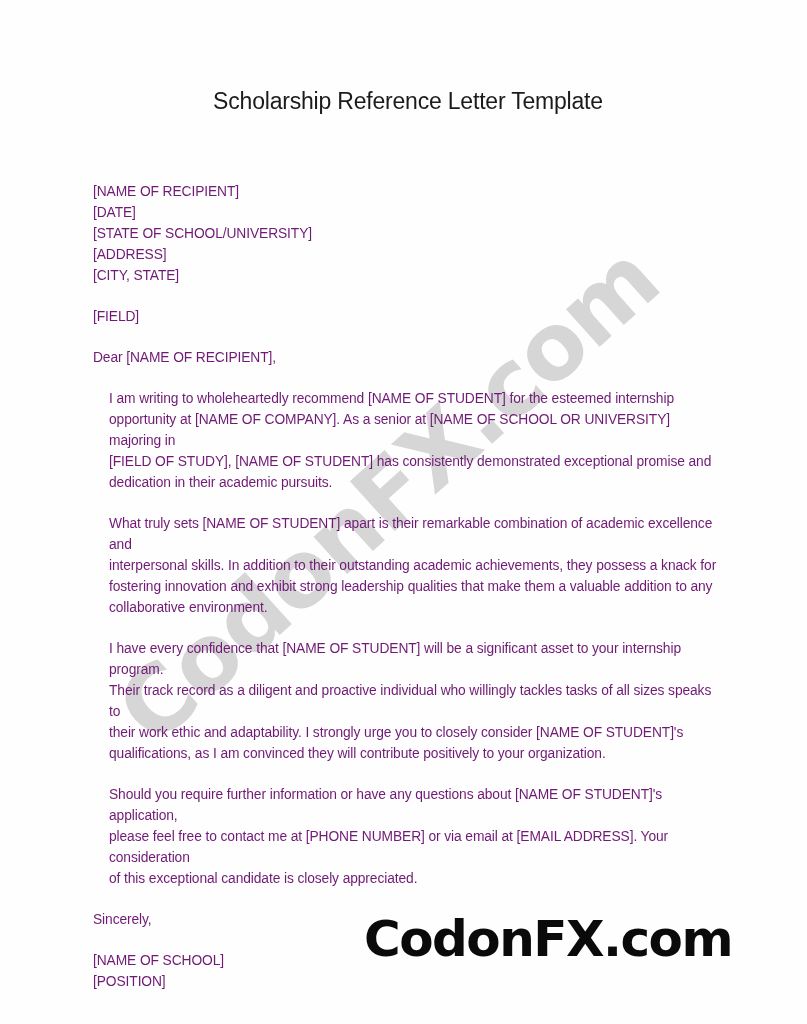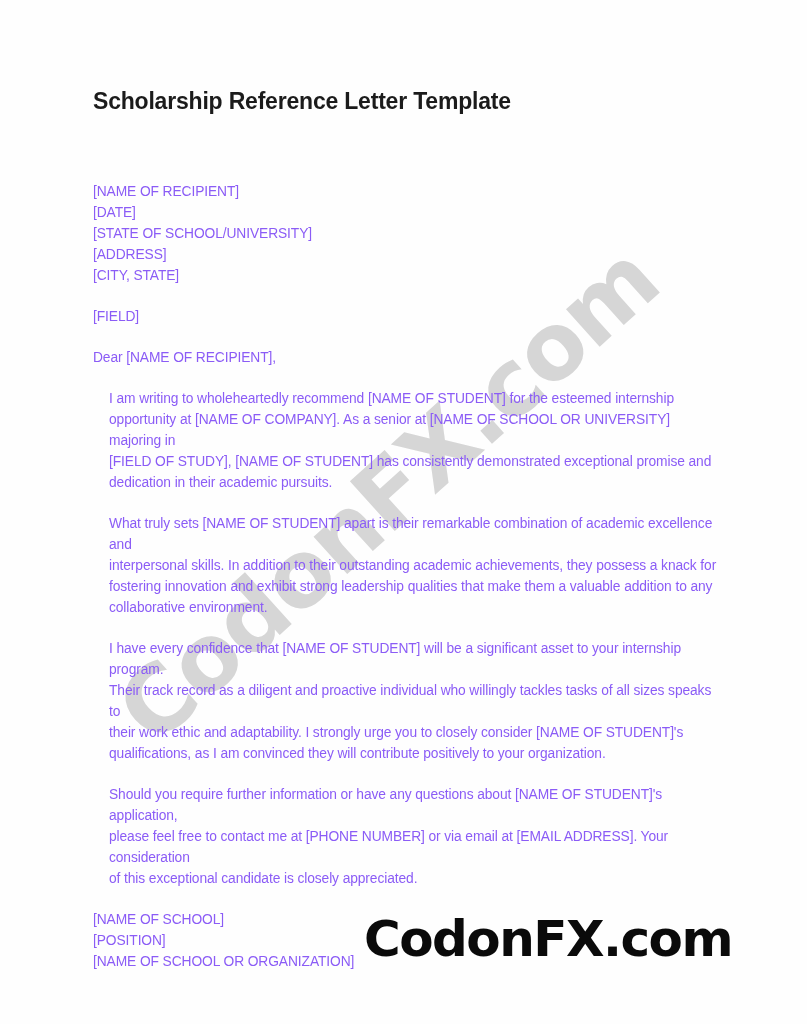--- a/index.html
+++ b/index.html
@@ -20,32 +20,33 @@
     font-weight: bold;
     font-size: 92px;
     letter-spacing: -2px;
     color: #d6d6d6;
     white-space: nowrap;
     z-index: 0;
     user-select: none;
   }
   .doc-title {
     position: absolute; top: 88px; left: 93px; width: 630px;
-    font-weight: bold;
+    text-align: center;
+    font-weight: normal;
     font-size: 23px;
     color: #1b1b1b;
     z-index: 1;
     letter-spacing: -0.2px;
   }
   .letter {
     position: absolute; top: 181px; left: 93px; width: 632px;
     z-index: 1;
     font-size: 13.8px;
     line-height: 21px;
-    color: #8b5cf6;
+    color: #701a75;
     letter-spacing: -0.1px;
   }
   .block { margin: 0 0 20px 0; }
   .para { white-space: pre-line; margin: 0 0 20px 16px; }
   .line { line-height: 21px; }
   .footer-logo {
     position: absolute; top: 910px; left: 548px;
     transform: translateX(-50%);
     font-family: "DejaVu Sans", sans-serif;
     font-weight: bold;
@@ -88,24 +89,24 @@
 fostering innovation and exhibit strong leadership qualities that make them a valuable addition to any
 collaborative environment.</div>
     <div class="para">I have every confidence that [NAME OF STUDENT] will be a significant asset to your internship program.
 Their track record as a diligent and proactive individual who willingly tackles tasks of all sizes speaks to
 their work ethic and adaptability. I strongly urge you to closely consider [NAME OF STUDENT]'s
 qualifications, as I am convinced they will contribute positively to your organization.</div>
     <div class="para">Should you require further information or have any questions about [NAME OF STUDENT]'s application,
 please feel free to contact me at [PHONE NUMBER] or via email at [EMAIL ADDRESS]. Your consideration
 of this exceptional candidate is closely appreciated.</div>
 
+    <div class="block">Sincerely,</div>
 
     <div class="block">
       <div class="line">[NAME OF SCHOOL]</div>
       <div class="line">[POSITION]</div>
-      <div class="line">[NAME OF SCHOOL OR ORGANIZATION]</div>
     </div>
 
   </div>
 
   <div class="footer-logo">CodonFX.com</div>
 
 </div>
 
 </body></html>

